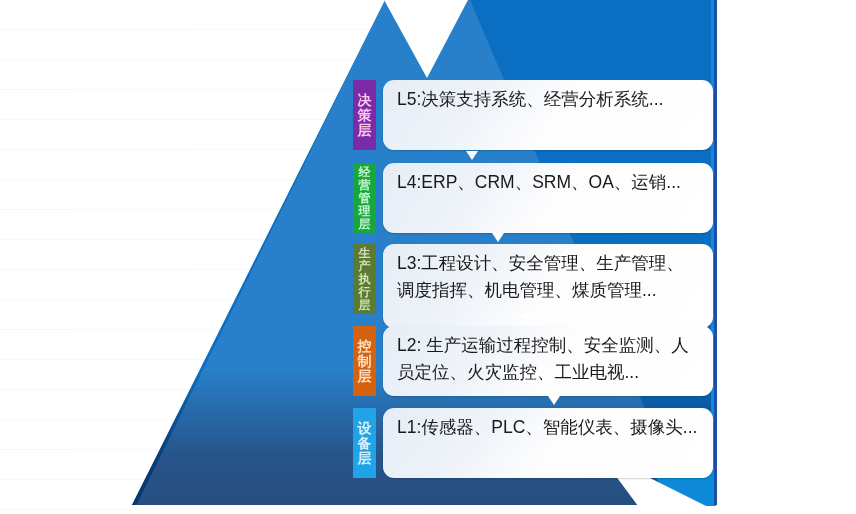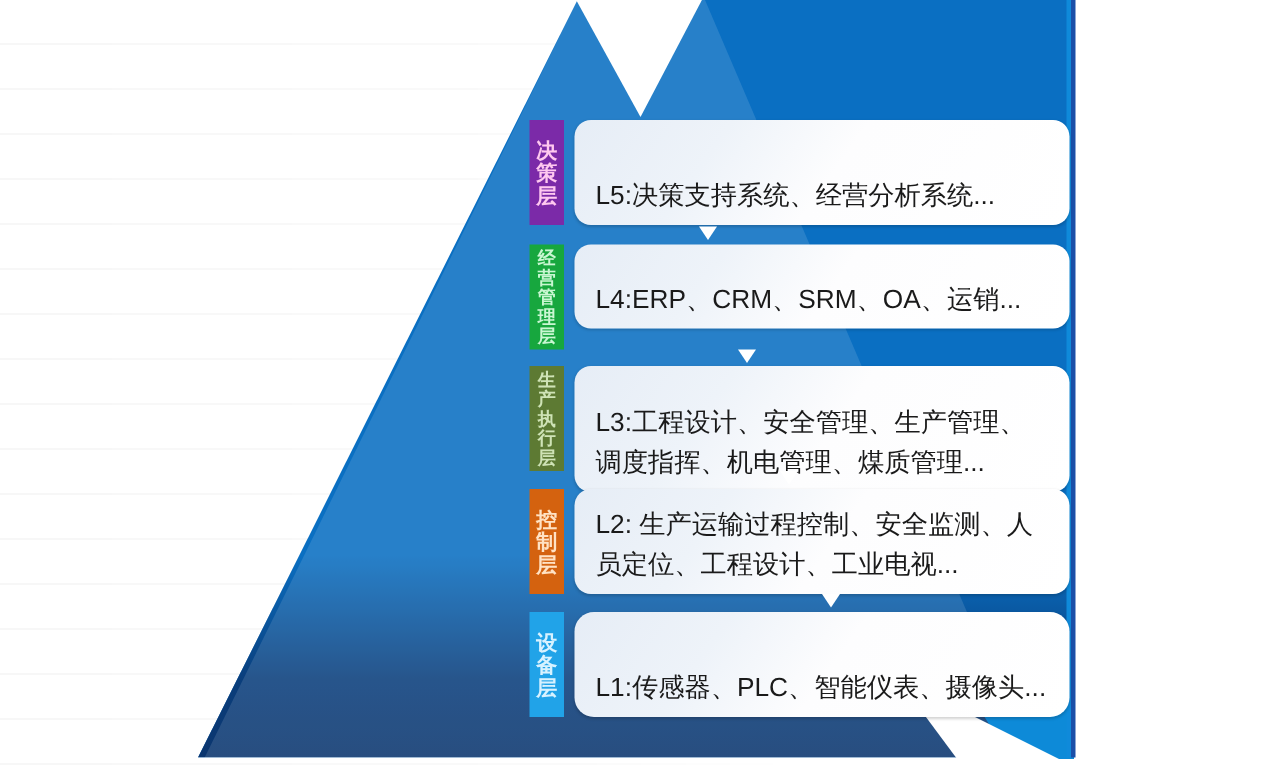--- a/index.html
+++ b/index.html
@@ -68,21 +68,21 @@
     font-size:14px;line-height:15px;font-weight:700;letter-spacing:0;
     writing-mode:horizontal-tb;box-sizing:border-box;padding:2px 0;
   }
   .tab span{display:block;}
 
   
   .card{position:absolute;left:383px;width:330px;
     background:linear-gradient(125deg,#e6edf6 0%,#eef3f9 28%,#fdfdfe 52%,#ffffff 100%);
     border-radius:11px;
     box-sizing:border-box;
-    display:flex;align-items:flex-end;
+    display:flex;align-items:flex-start;
     padding:6px 12px 6px 14px;
     color:#1a1a1a;font-size:17.5px;line-height:27px;
     box-shadow:0 1px 2px rgba(0,0,0,.18);
   }
   .card .txt{display:block;}
 
   
   .arrow{position:absolute;width:0;height:0;
     border-left:6px solid transparent;border-right:6px solid transparent;
     border-top:9px solid #ffffff;}
@@ -133,30 +133,30 @@
       <div class="tab" style="top: 408px; height: 70px; background: rgb(33, 163, 232); color: rgb(216, 242, 255);">
         <span>设</span>
         <span>备</span>
         <span>层</span>
       </div>
     </div>
   <div id="cards">
       <div class="card" style="top: 80px; height: 70px;">
         <span class="txt">L5:决策支持系统、经营分析系统...</span>
       </div>
-      <div class="card" style="top: 163px; height: 56px;">
+      <div class="card" style="top: 163px; height: 70px;">
         <span class="txt">L4:ERP、CRM、SRM、OA、运销...</span>
       </div>
       <div class="card" style="top: 244px; height: 84px;">
         <span class="txt">L3:工程设计、安全管理、生产管理、调度指挥、机电管理、煤质管理...</span>
       </div>
       <div class="card" style="top: 326px; height: 70px;">
-        <span class="txt">L2: 生产运输过程控制、安全监测、人员定位、工程设计、工业电视...</span>
+        <span class="txt">L2: 生产运输过程控制、安全监测、人员定位、火灾监控、工业电视...</span>
       </div>
-      <div class="card" style="top: 408px; height: 70px; border-radius: 13px;">
+      <div class="card" style="top: 408px; height: 70px;">
         <span class="txt">L1:传感器、PLC、智能仪表、摄像头...</span>
       </div>
     </div>
   <div id="markers">
       <div class="arrow" style="left: 466px; top: 151px;"></div>
       <div class="arrow" style="left: 492px; top: 233px;"></div>
       <div class="arrow" style="left: 520px; top: 314px;"></div>
       <div class="arrow" style="left: 548px; top: 396px;"></div>
     </div>
 

